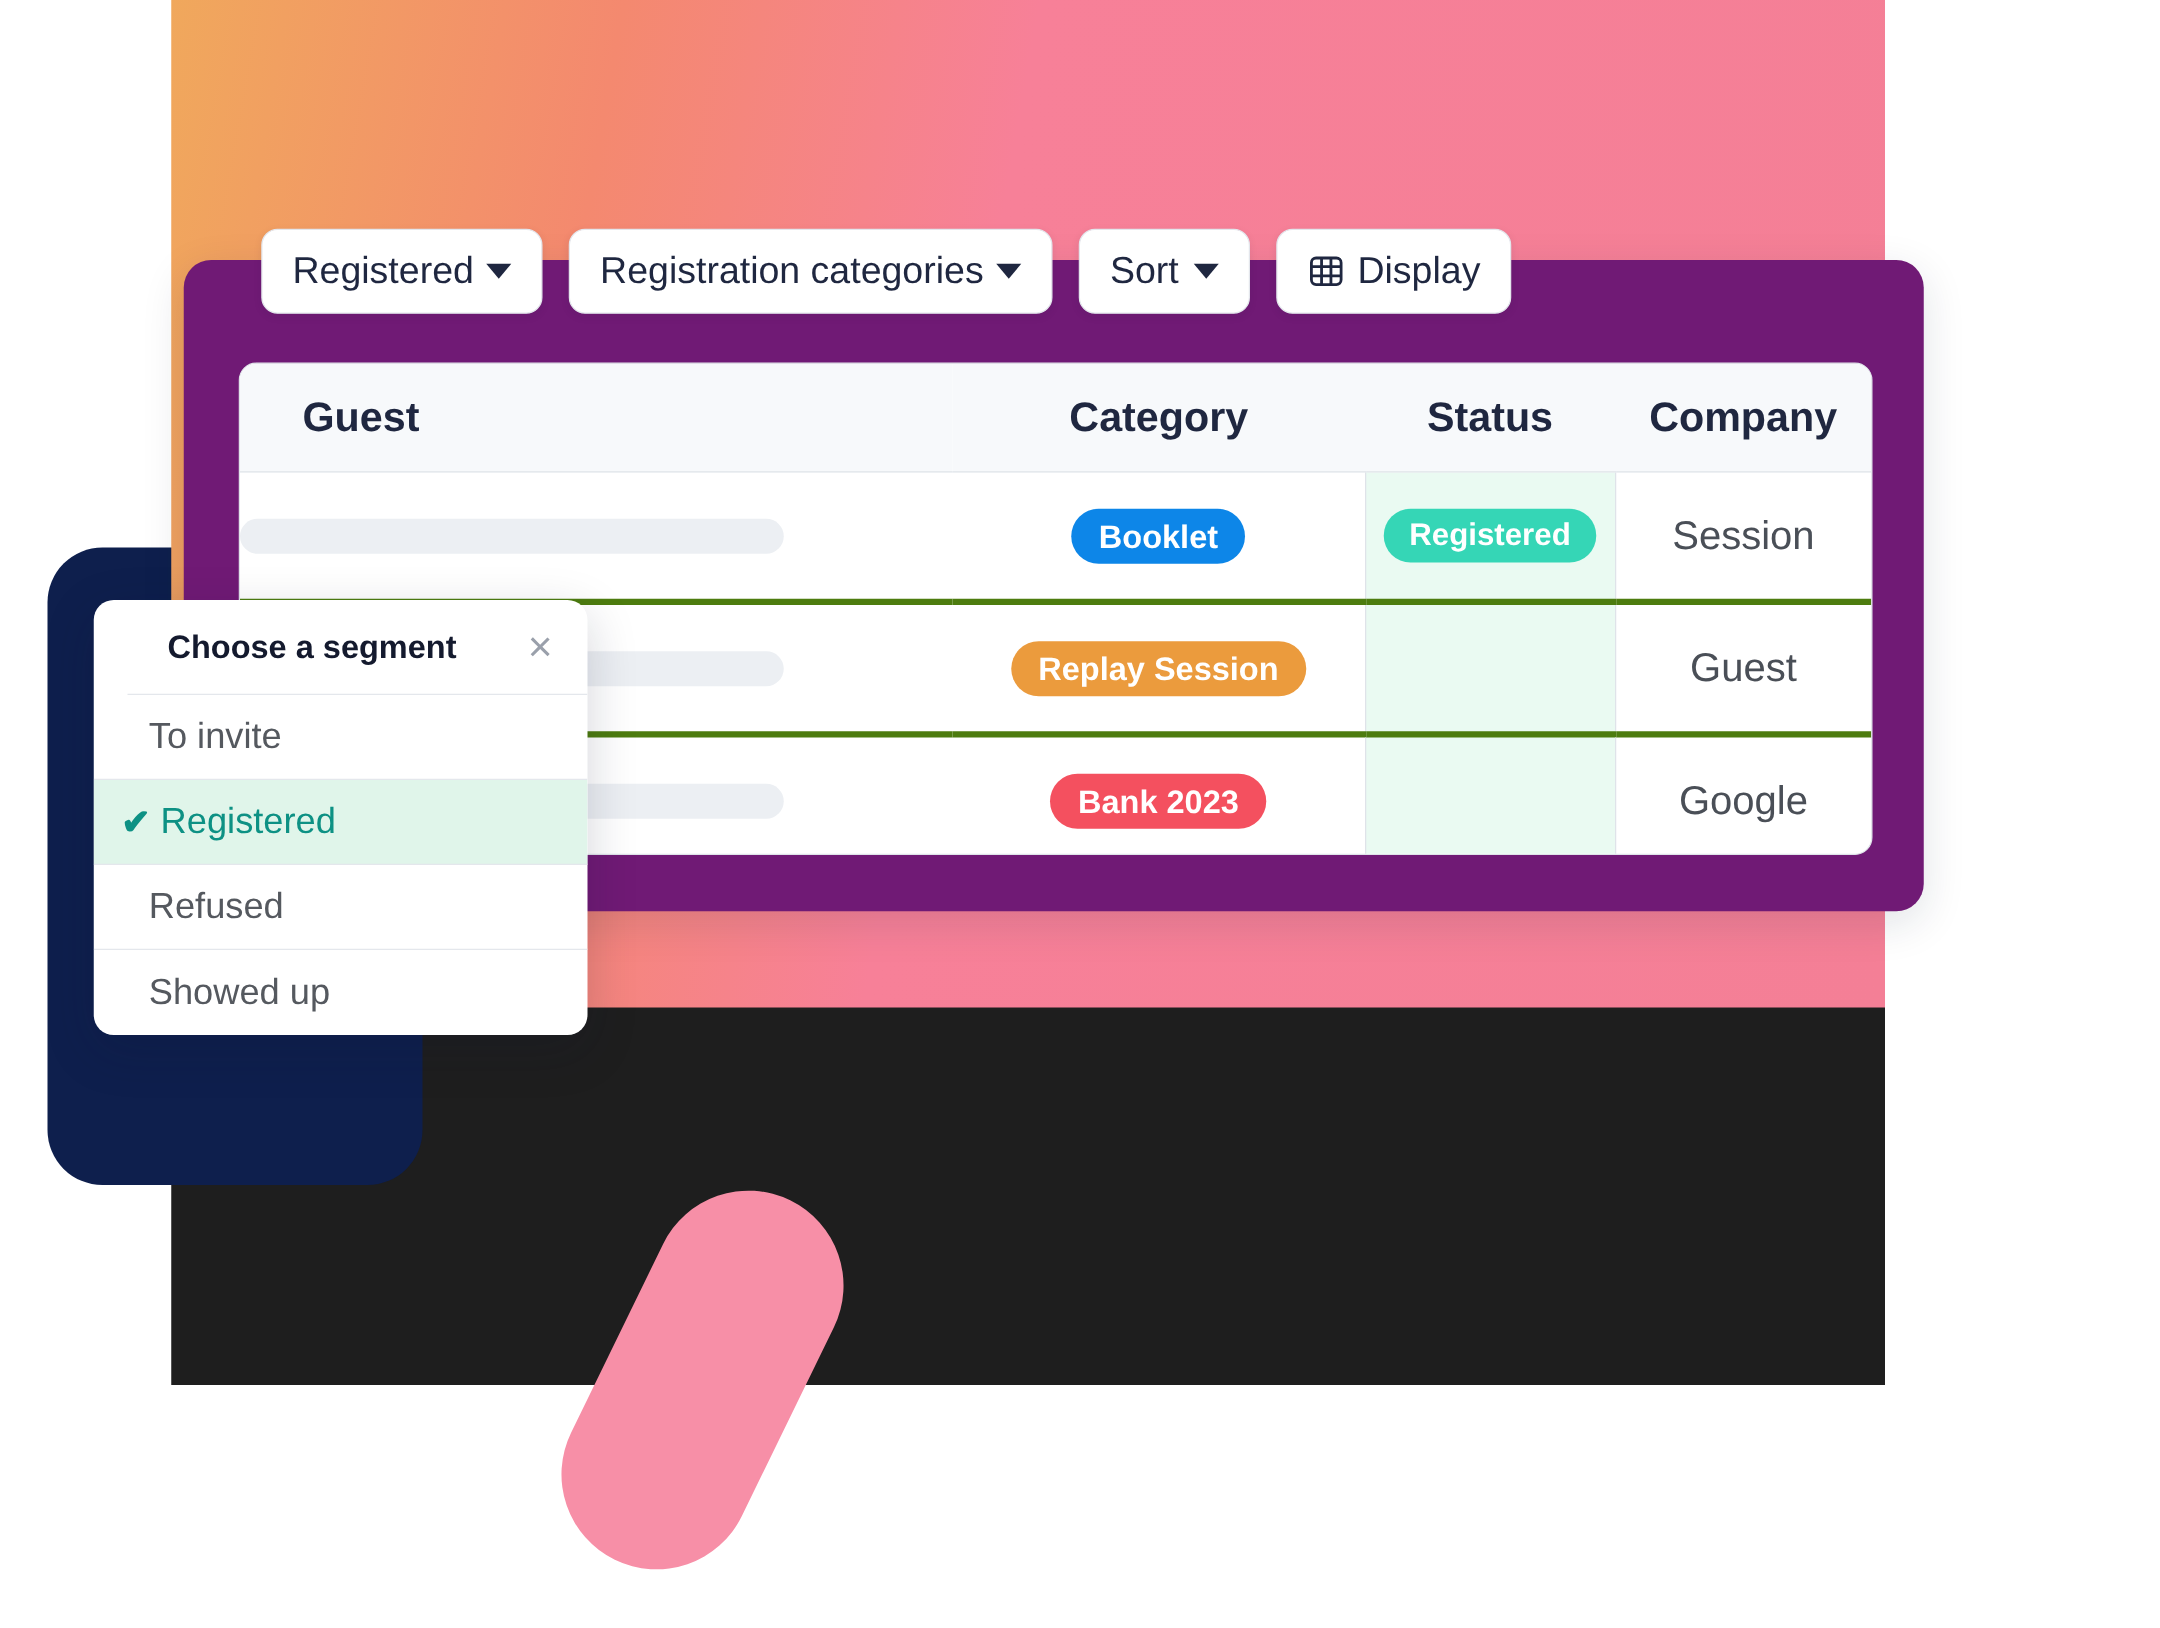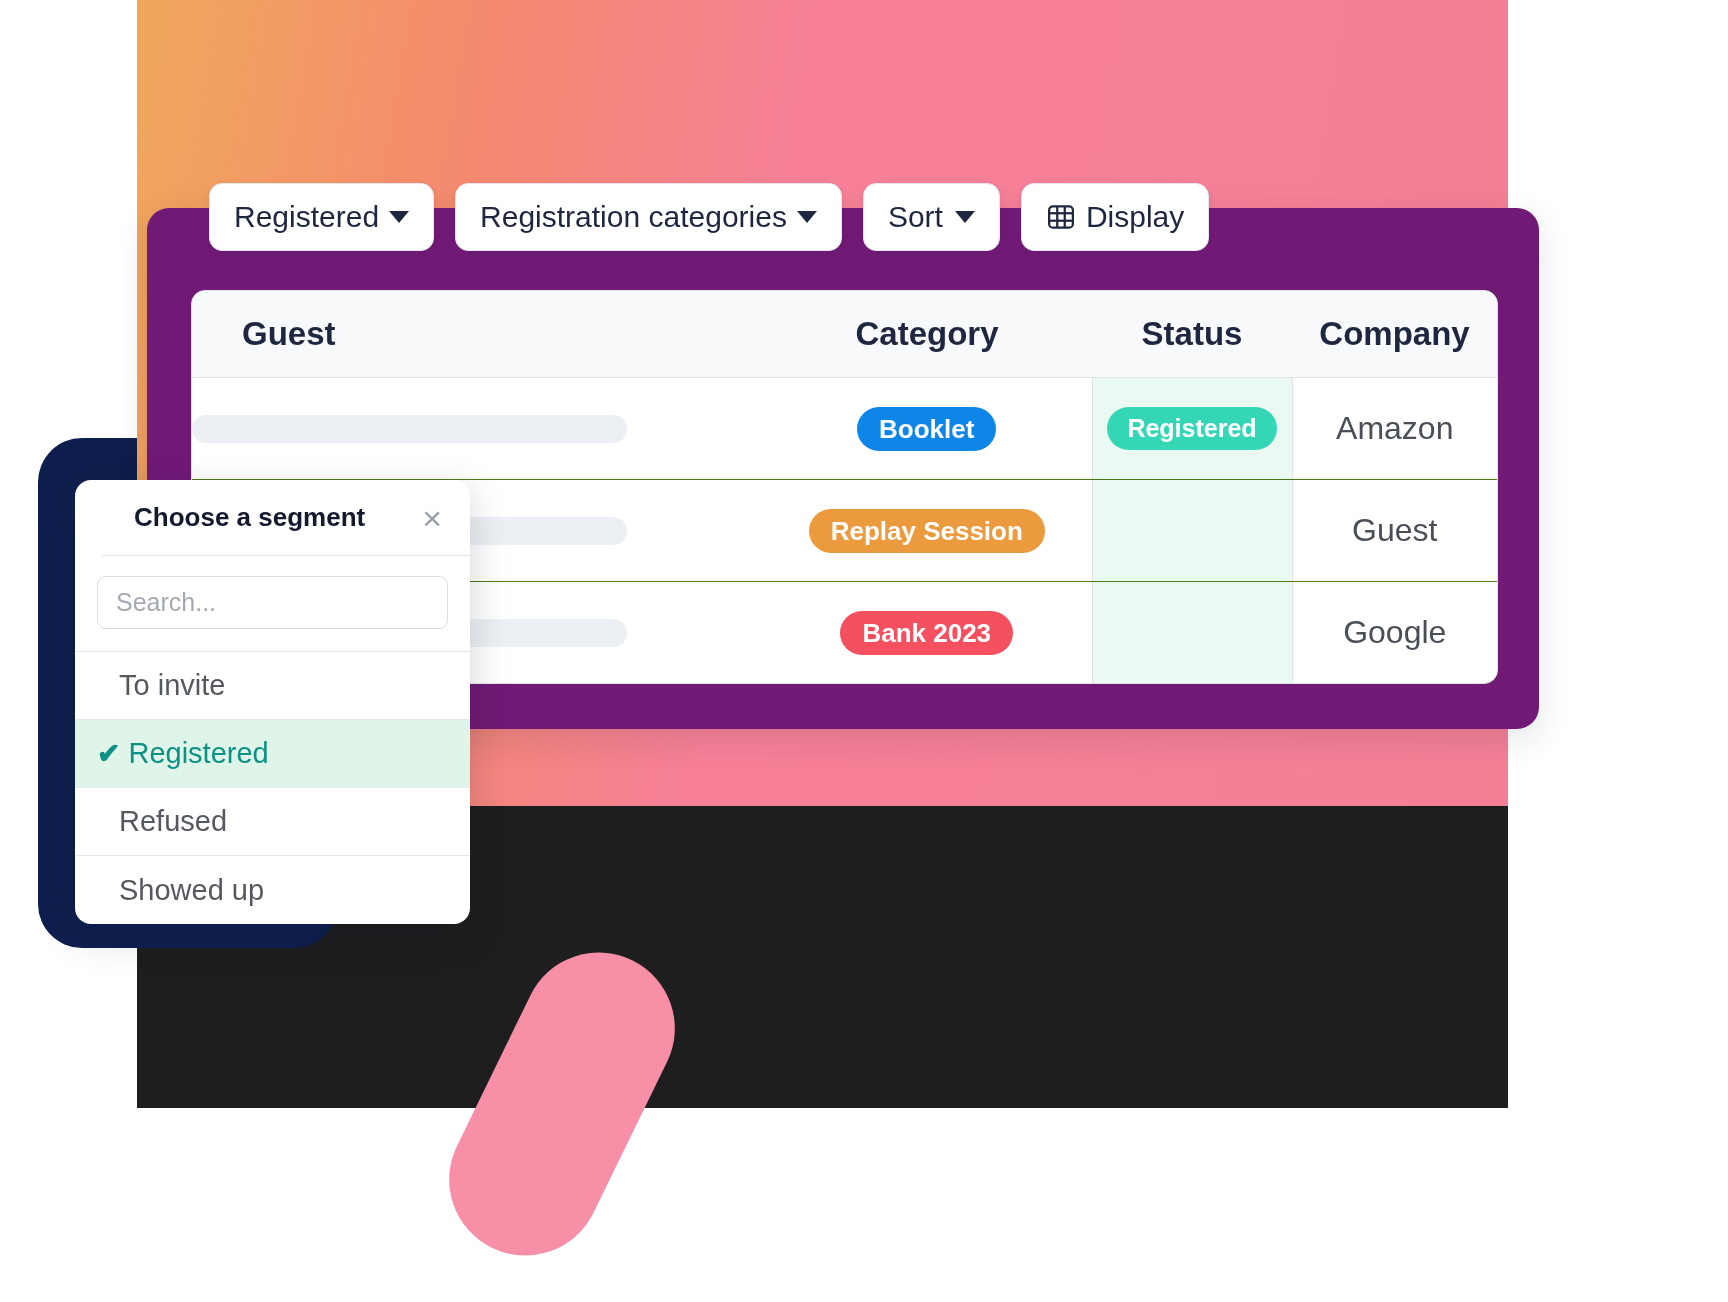--- a/index.html
+++ b/index.html
@@ -135,21 +135,21 @@
     padding: 0;
     border-bottom: 1px solid #dfe3e9;
   }
   table.guests thead th.c-guest { padding-left: 50px; }
   table.guests thead th.c-category { text-align: center; }
   table.guests thead th.c-status  { text-align: center; }
   table.guests thead th.c-company { text-align: center; }
 
   table.guests tbody td {
     height: 101px;
-    border-bottom: 1px solid #4d7c0f;
+    border-bottom: 5px solid #4d7c0f;
     padding: 0;
     vertical-align: middle;
     font-size: 32px;
     color: #4a4f57;
   }
   table.guests tbody tr:last-child td { border-bottom: none; }
 
   td.c-guest { padding-left: 50px; }
   td.c-category { text-align: center; }
   td.c-status {
@@ -291,21 +291,21 @@
           <tr>
             <td class="c-guest">
               <span class="skeleton"></span>
             </td>
             <td class="c-category">
               <span class="badge" style="background: rgb(13, 134, 232);">Booklet</span>
             </td>
             <td class="c-status">
               <span class="badge status" style="background: rgb(53, 214, 182);">Registered</span>
             </td>
-            <td class="c-company">Amazon</td>
+            <td class="c-company">Session</td>
           </tr>
           <tr>
             <td class="c-guest">
               <span class="skeleton"></span>
             </td>
             <td class="c-category">
               <span class="badge" style="background: rgb(235, 155, 61);">Replay Session</span>
             </td>
             <td class="c-status">
               
@@ -355,23 +355,20 @@
       <span>Display</span>
     </div>
   </div>
 
   <div class="deco-pill"></div>
 
   <div class="segment">
     <div class="segment-head">
       <span class="segment-title">Choose a segment</span>
       <span class="close-x">×</span>
-    </div>
-    <div class="segment-search-wrap">
-      <input class="segment-search" type="text" placeholder="Search..." style="">
     </div>
     <div class="seg-list">
       <div class="seg-item">
         <span>To invite</span>
       </div>
       <div class="seg-item selected">
         <span class="seg-check">✔</span>
         <span>Registered</span>
       </div>
       <div class="seg-item">

